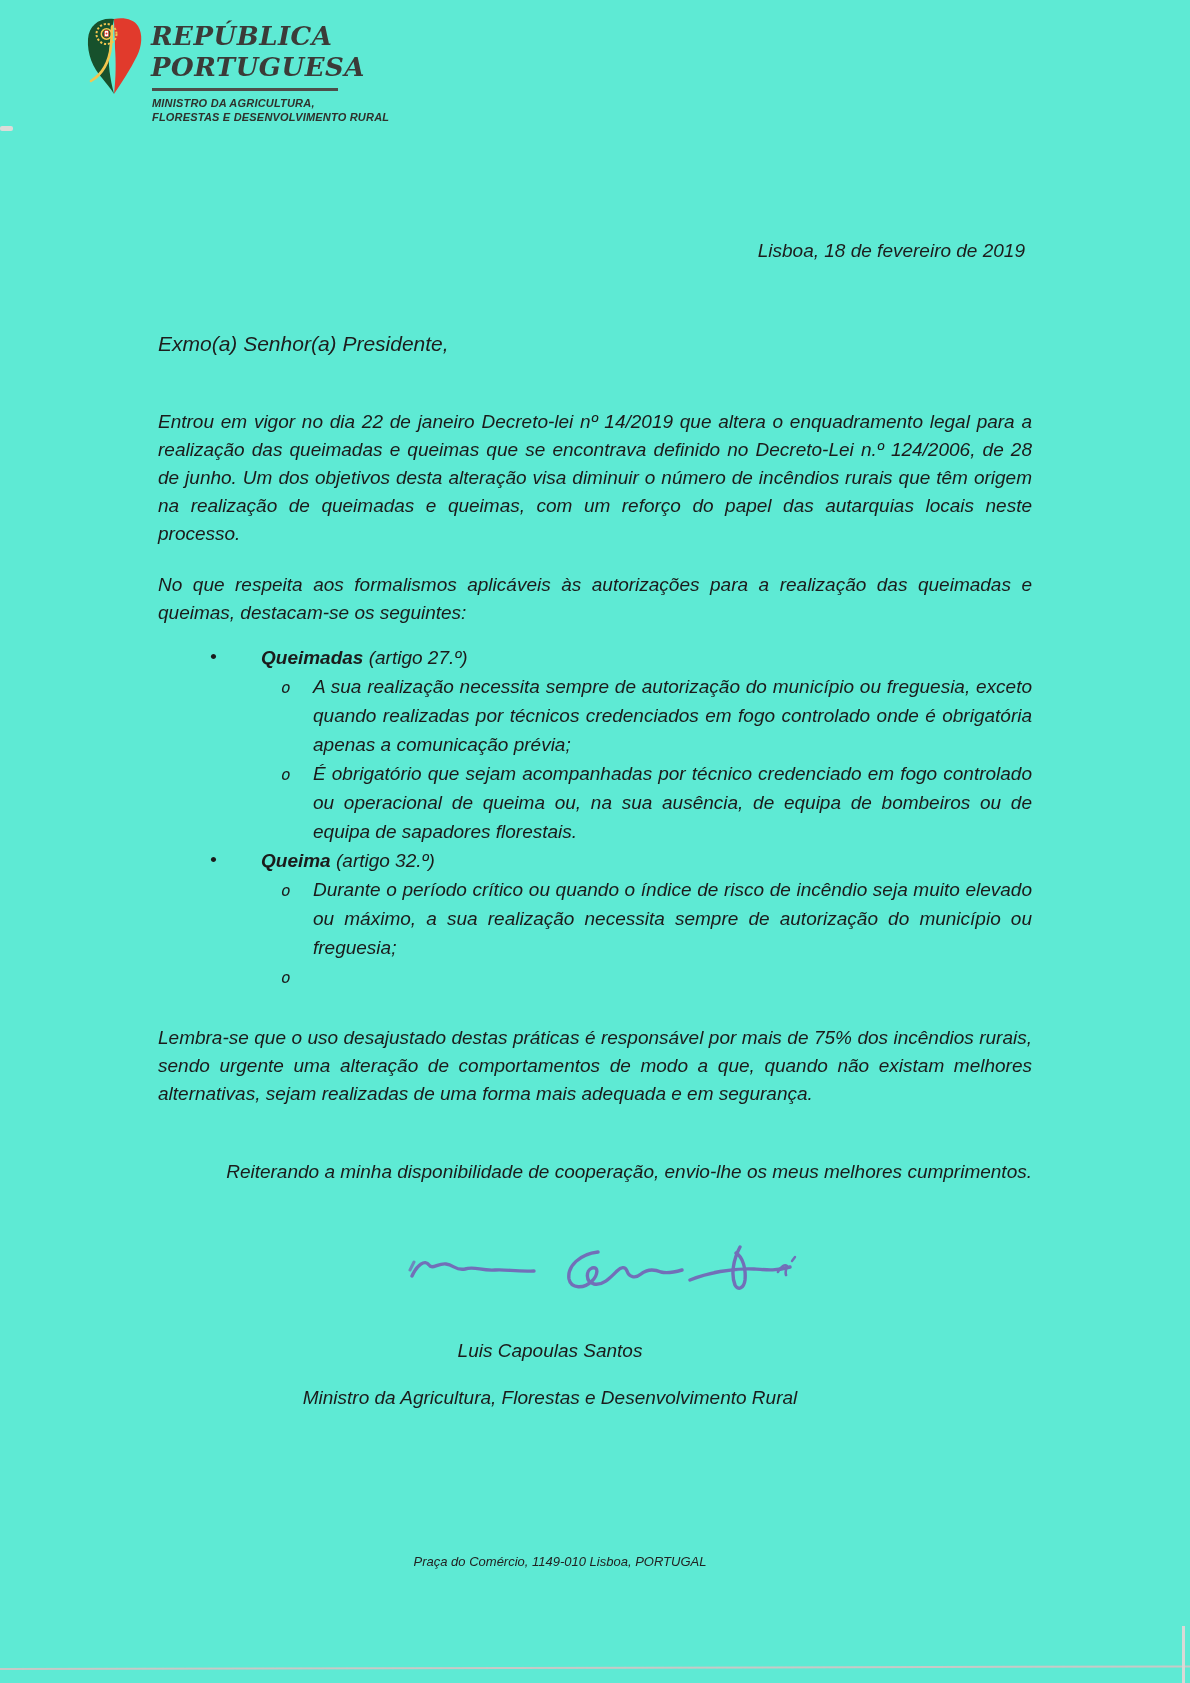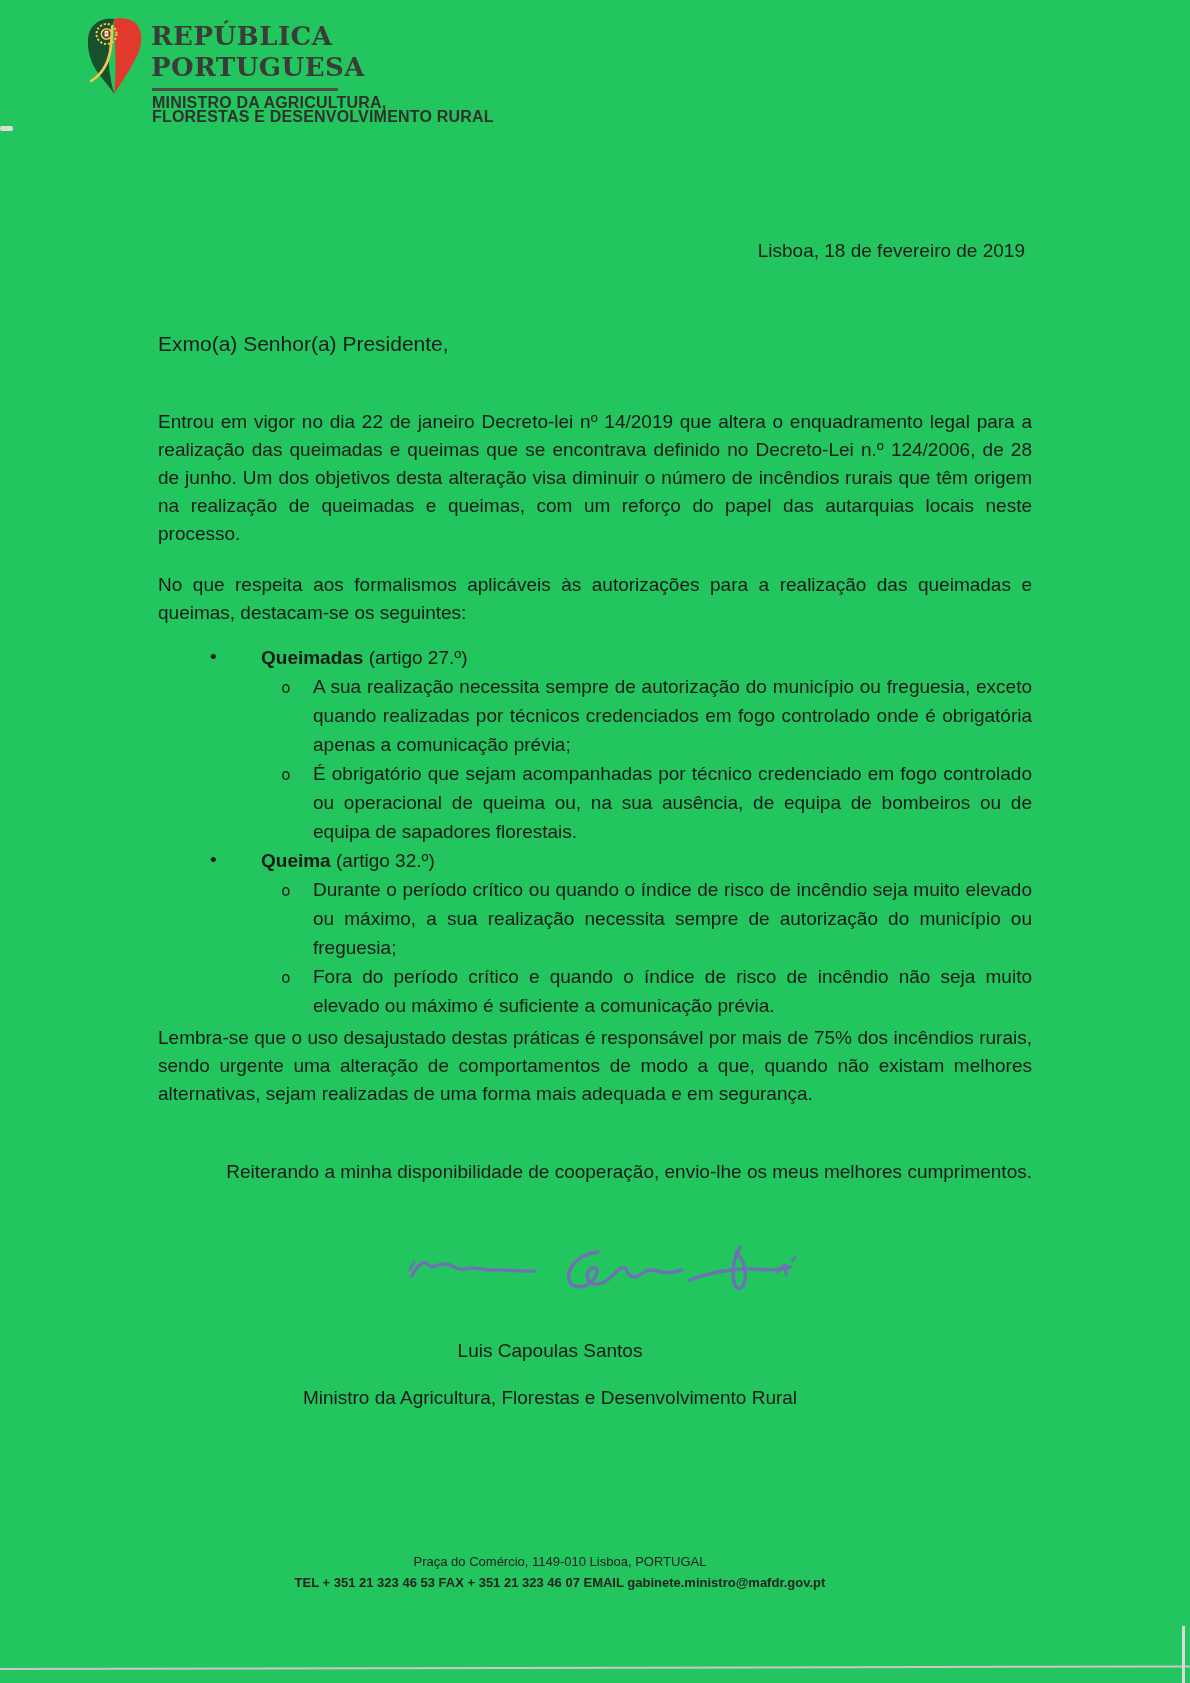--- a/index.html
+++ b/index.html
@@ -4,34 +4,34 @@
 <style>
   * { margin: 0; padding: 0; box-sizing: border-box; }
   html, body { background: #ffffff; }
   body {
     width: 1190px; height: 1683px;
     position: relative;
     font-family: "Liberation Sans", sans-serif;
     color: #1d1d1d;
     overflow: hidden;
   }
-  .page { position: absolute; inset: 0; background: #22c55e; }
+  .page { position: absolute; inset: 0; background: #5eead4; font-style: italic; }
 
   
   .logo-icon { position: absolute; left: 85px; top: 16px; width: 58px; height: 82px; }
   .wordmark {
     position: absolute; left: 151px; top: 21px;
     font-family: "DejaVu Serif", serif;
     font-weight: bold; font-size: 26px; line-height: 31px;
     letter-spacing: 0.5px; color: #3b3b38;
   }
   .lh-rule { position: absolute; left: 152px; top: 88px; width: 186px; height: 2.5px; background: #4d4d4a; }
   .ministry {
     position: absolute; left: 152px; top: 96px;
-    font-size: 16px; font-weight: bold; line-height: 14px;
+    font-size: 11px; font-weight: bold; line-height: 14px;
     letter-spacing: 0.2px; color: #2f312c;
   }
 
   
   .dateline {
     position: absolute; left: 158px; top: 240px; width: 867px;
     text-align: right; font-size: 19px; color: #1d1d1d;
   }
   .salutation { position: absolute; left: 158px; top: 332px; font-size: 21px; }
   .para {
@@ -129,21 +129,20 @@
     <div class="l1">
       <span class="bullet">•</span>
       <b>Queima</b><span> (artigo 32.º)</span>
     </div>
     <div class="l2">
       <span class="marker">o</span>
       <span>Durante o período crítico ou quando o índice de risco de incêndio seja muito elevado ou máximo, a sua realização necessita sempre de autorização do município ou freguesia;</span>
     </div>
     <div class="l2">
       <span class="marker">o</span>
-      <span>Fora do período crítico e quando o índice de risco de incêndio não seja muito elevado ou máximo é suficiente a comunicação prévia.</span>
     </div>
 
   </div>
 
   <div class="para" id="p3">Lembra-se que o uso desajustado destas práticas é responsável por mais de 75% dos incêndios rurais, sendo urgente uma alteração de comportamentos de modo a que, quando não existam melhores alternativas, sejam realizadas de uma forma mais adequada e em segurança.</div>
   <div class="para" id="p4">Reiterando a minha disponibilidade de cooperação, envio-lhe os meus melhores cumprimentos.</div>
 
   <div class="signature">
     <svg viewBox="0 0 400 72" width="400" height="72">
       <g fill="none" stroke="#726fb8" stroke-width="3.4" stroke-linecap="round" stroke-linejoin="round">
@@ -156,20 +155,19 @@
         <path d="M390,23 L393,19" stroke-width="2.4"></path>
       </g>
     </svg>
   </div>
 
   <div class="signer" id="signer-title">Ministro da Agricultura, Florestas e Desenvolvimento Rural</div>
   <div class="signer" id="signer-name">Luis Capoulas Santos</div>
 
   <div class="footer">
     <div>Praça do Comércio, 1149-010 Lisboa, PORTUGAL</div>
-    <div class="f-bold">TEL + 351 21 323 46 53 FAX + 351 21 323 46 07 EMAIL gabinete.ministro@mafdr.gov.pt</div>
   </div>
 
   <div class="scan-bottom-line"></div>
   <div class="scan-right-edge"></div>
   <div class="scan-left-mark"></div>
 
 </div>
 
 </body></html>

